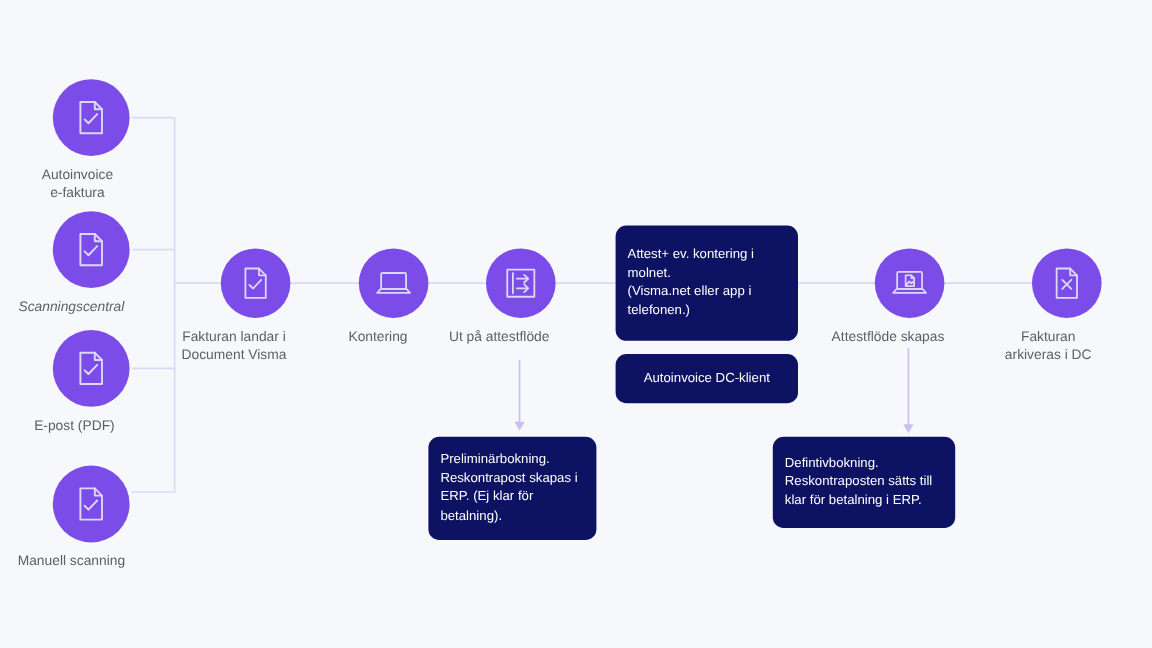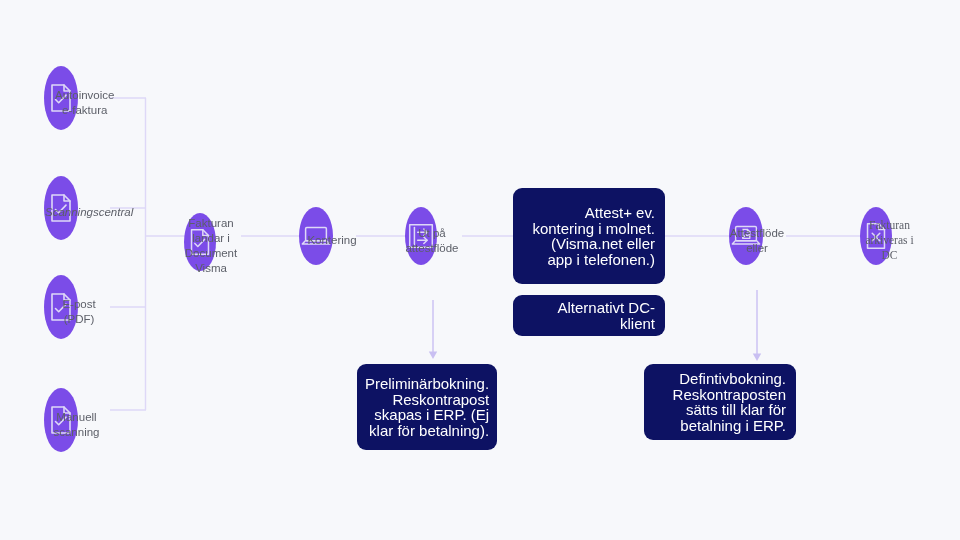--- a/index.html
+++ b/index.html
@@ -24,21 +24,21 @@
     position: absolute;
     left: 0; top: 0;
     width: 960px; height: 540px;
     pointer-events: none;
   }
 
   
   .node {
     position: absolute;
     display: flex;
-    flex-direction: row;
+    flex-direction: column;
     align-items: center;
   }
   .circle {
     border-radius: 50%;
     background: #7b4ce8;
     display: flex;
     align-items: center;
     justify-content: center;
     box-sizing: border-box;
   }
@@ -59,22 +59,22 @@
 
   
   .box {
     position: absolute;
     background: #0d1263;
     border-radius: 9px;
     color: #ffffff;
     display: flex;
     align-items: center;
     justify-content: center;
-    text-align: right;
-    font-size: 15px;
+    text-align: left;
+    font-size: 11px;
     line-height: 15.5px;
     white-space: pre-line;
     box-sizing: border-box;
     padding: 6px 10px;
   }
 </style>
 </head>
 <body>
 
 <div id="canvas">
@@ -193,40 +193,40 @@
   <div class="node" style="left:729px; top:207px; width:58px;">
     <div class="circle c-main">
       <svg width="34" height="34" viewBox="0 0 36 36" fill="none" stroke="#ded8f7" stroke-width="1.5" stroke-linecap="round" stroke-linejoin="round">
         <rect x="7" y="8" width="22" height="15" rx="1.2"></rect>
         <path d="M3.5 26.5 h29 l-3.2 -3.5 h-22.6 z"></path>
         <path d="M14.5 11 h5 l2.5 2.5 v7 h-7.5 z"></path>
         <path d="M19.5 11 v2.5 h2.5"></path>
         <path d="M15.5 19 l2.2 -2.6 l1.6 1.7 l1.2 -1.2 l1 1.1"></path>
       </svg>
     </div>
-    <div class="node-label" style="width:130px; margin-left:-36px;">Attestflöde eller</div>
+    <div class="node-label" style="width:130px; margin-left:-36px;">Attestflöde skapas</div>
   </div>
 
   <div class="node" style="left:860px; top:207px; width:58px;">
     <div class="circle c-main">
       <svg width="32" height="32" viewBox="0 0 34 34" fill="none" stroke="#ded8f7" stroke-width="1.6" stroke-linecap="round" stroke-linejoin="round">
         <path d="M8 4 h12 l6 6 v20 h-18 z"></path>
         <path d="M20 4 v6 h6"></path>
         <path d="M13 14 l8 8"></path>
         <path d="M21 14 l-8 8"></path>
       </svg>
     </div>
-    <div class="node-label" style="width:120px; margin-left:-31px;font-family:Liberation Serif, serif;">Fakturan
+    <div class="node-label" style="width:120px; margin-left:-31px;">Fakturan
 arkiveras i DC</div>
   </div>
 
   <div class="box" style="left:513px; top:188px; width:152px; height:96px;">Attest+ ev. kontering i molnet.
 (Visma.net eller app i telefonen.)</div>
 
-  <div class="box" style="left:513px; top:295px; width:152px; height:41px;">Alternativt DC-klient</div>
+  <div class="box" style="left:513px; top:295px; width:152px; height:41px;">Autoinvoice DC-klient</div>
 
   <div class="box" style="left:357px; top:364px; width:140px; height:86px;">Preliminärbokning.
 Reskontrapost skapas i ERP. (Ej klar för betalning).</div>
 
   <div class="box" style="left:644px; top:364px; width:152px; height:76px;">Defintivbokning.
 Reskontraposten sätts till klar för betalning i ERP.</div>
 
 </div>
 
 </body></html>

